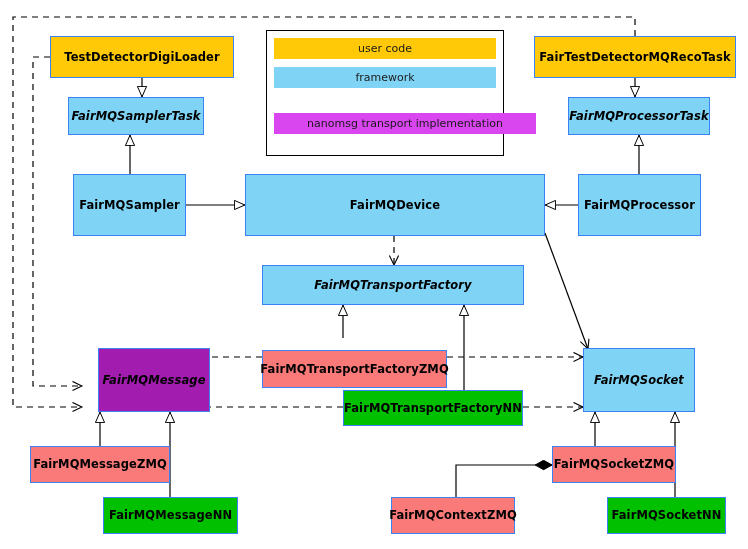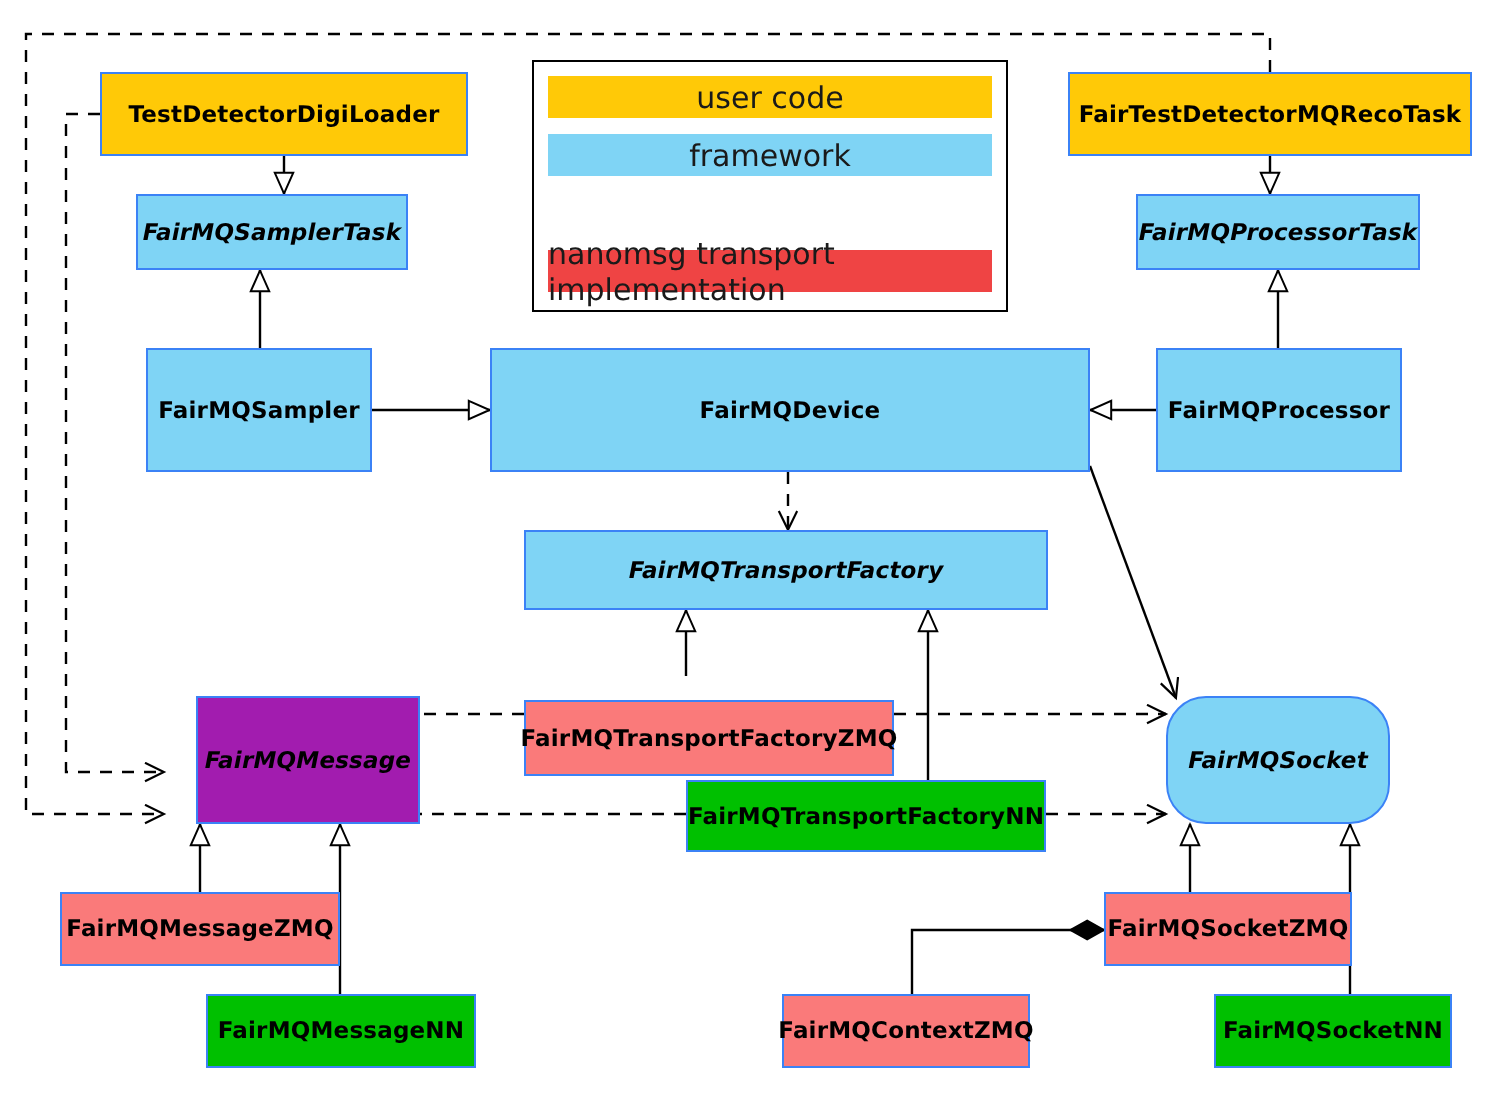--- a/index.html
+++ b/index.html
@@ -27,21 +27,21 @@
   .legend-box{
     position:absolute;
     box-sizing:border-box;
     border:1px solid #000000;
     background:#ffffff;
   }
   .legend-row{
     position:absolute;
     box-sizing:border-box;
     display:flex;align-items:center;justify-content:center;
-    font-size:15px;
+    font-size:11px;
     font-weight:normal;
     color:#1a1a1a;
   }
 </style>
 </head>
 <body>
 
 <div id="canvas">
 
   <svg id="edges" viewBox="0 0 748 549" width="748" height="549" xmlns="http://www.w3.org/2000/svg">
@@ -109,22 +109,22 @@
     <div class="node" style="left: 534px; top: 36px; width: 202px; height: 42px; background: rgb(255, 201, 7);">FairTestDetectorMQRecoTask</div>
     <div class="node abstract" style="left: 68px; top: 97px; width: 136px; height: 38px; background: rgb(127, 212, 245);">FairMQSamplerTask</div>
     <div class="node abstract" style="left: 568px; top: 97px; width: 142px; height: 38px; background: rgb(127, 212, 245); text-align: right;">FairMQProcessorTask</div>
     <div class="node" style="left: 73px; top: 174px; width: 113px; height: 62px; background: rgb(127, 212, 245);">FairMQSampler</div>
     <div class="node" style="left: 245px; top: 174px; width: 300px; height: 62px; background: rgb(127, 212, 245);">FairMQDevice</div>
     <div class="node" style="left: 578px; top: 174px; width: 123px; height: 62px; background: rgb(127, 212, 245);">FairMQProcessor</div>
     <div class="node abstract" style="left: 262px; top: 265px; width: 262px; height: 40px; background: rgb(127, 212, 245);">FairMQTransportFactory</div>
     <div class="node" style="left: 262px; top: 350px; width: 185px; height: 38px; background: rgb(250, 122, 122);">FairMQTransportFactoryZMQ</div>
     <div class="node" style="left: 343px; top: 390px; width: 180px; height: 36px; background: rgb(0, 192, 0);">FairMQTransportFactoryNN</div>
     <div class="node abstract" style="left: 82px; top: 348px; width: 112px; height: 64px; background: #a21caf; margin-left: 16px;">FairMQMessage</div>
-    <div class="node abstract" style="left: 583px; top: 348px; width: 112px; height: 64px; background: rgb(127, 212, 245); border-radius: 20px;">FairMQSocket</div>
+    <div class="node abstract" style="left: 583px; top: 348px; width: 112px; height: 64px; background: rgb(127, 212, 245);">FairMQSocket</div>
     <div class="node" style="left: 30px; top: 446px; width: 140px; height: 37px; background: rgb(250, 122, 122);">FairMQMessageZMQ</div>
     <div class="node" style="left: 103px; top: 497px; width: 135px; height: 37px; background: rgb(0, 192, 0);">FairMQMessageNN</div>
     <div class="node" style="left: 552px; top: 446px; width: 124px; height: 37px; background: rgb(250, 122, 122);">FairMQSocketZMQ</div>
     <div class="node" style="left: 607px; top: 497px; width: 119px; height: 37px; background: rgb(0, 192, 0);">FairMQSocketNN</div>
     <div class="node" style="left: 391px; top: 497px; width: 124px; height: 37px; background: rgb(250, 122, 122);">FairMQContextZMQ</div>
     <div class="legend-row" style="left: 274px; top: 38px; width: 222px; height: 21px; background: rgb(255, 201, 7);">user code</div>
     <div class="legend-row" style="left: 274px; top: 67px; width: 222px; height: 21px; background: rgb(127, 212, 245); text-align: center;">framework</div>
-    <div class="legend-row" style="left: 274px; top: 125px; width: 222px; height: 21px; background: #ef4444;">nanomsg transport implementation</div>
+    <div class="legend-row" style="left: 274px; top: 113px; width: 262px; height: 21px; background: #d946ef;">nanomsg transport implementation</div>
   </div>
 
 </body></html>

